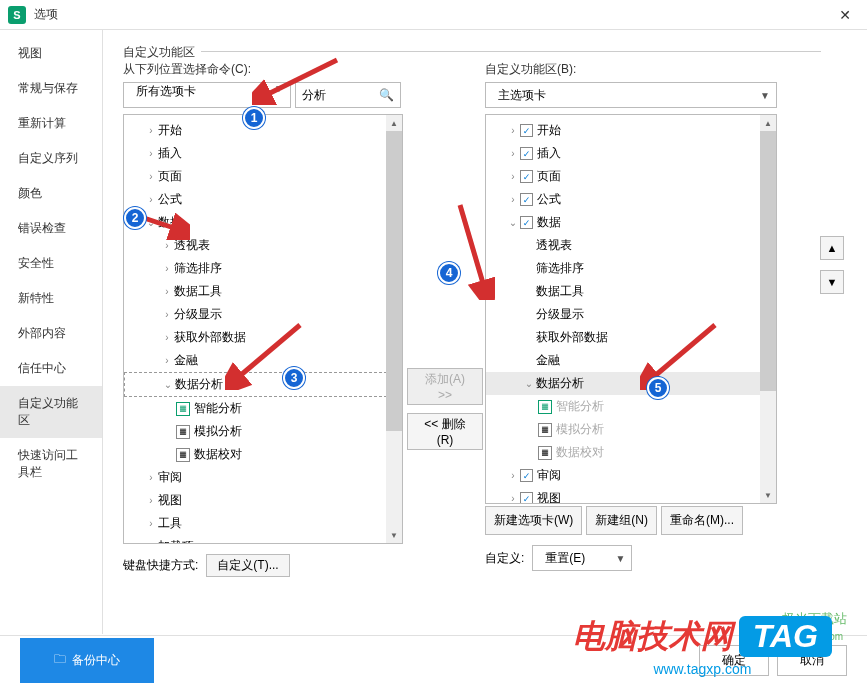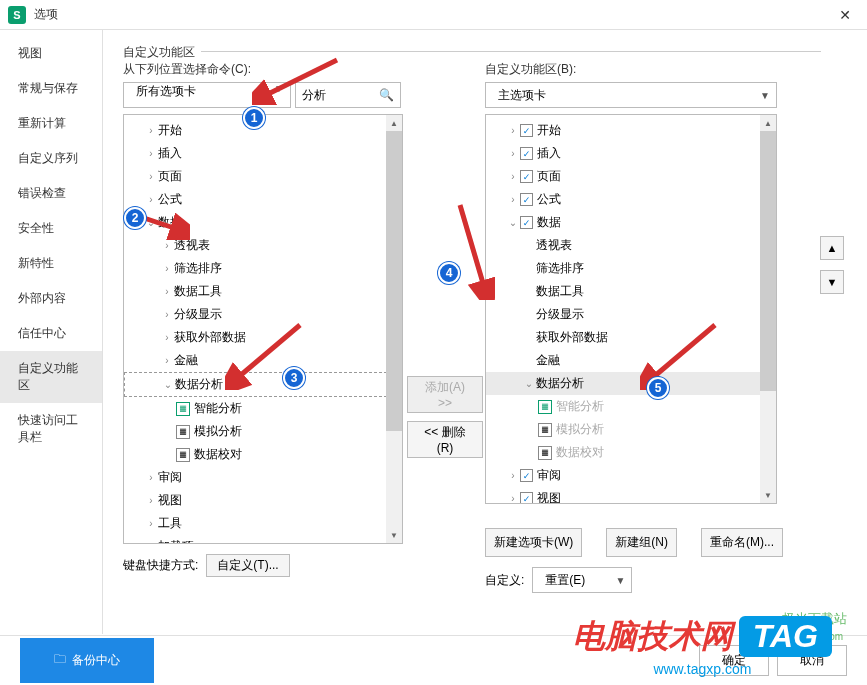--- a/index.html
+++ b/index.html
@@ -50,21 +50,21 @@
 .indent2 { padding-left: 36px; }
 .indent3 { padding-left: 52px; }
 .leaf-icon { width: 14px; height: 14px; display: inline-block; margin-right: 4px; border: 1px solid #888; font-size: 8px; text-align: center; line-height: 12px; }
 .leaf-icon.green { border-color: #0a9e6e; color: #0a9e6e; }
 .disabled-text { color: #aaa; }
 
 .btn { border: 1px solid #bbb; background: #f5f5f5; padding: 2px 10px; font-size: 12px; cursor: pointer; }
 .btn.disabled { color: #aaa; background: #eee; }
 .mid-btn { width: 76px; text-align: center; }
 
-.right-btns { margin-top: 24px; display: flex; gap: 24px; }
+.right-btns { margin-top: 2px; display: flex; gap: 4px; }
 .right-btns .btn { padding: 5px 8px; }
 
 .custom-row { margin-top: 10px; font-size: 12px; display: flex; align-items: center; gap: 8px; }
 
 .arrow-btn { width: 24px; height: 24px; border: 1px solid #bbb; background: #f5f5f5; display: flex; align-items: center; justify-content: center; font-size: 11px; cursor: pointer; }
 
 .scrollbar-v { position: absolute; right: 0; top: 0; width: 16px; height: 100%; background: #f0f0f0; }
 .scrollbar-thumb { background: #ccc; width: 100%; height: 120px; }
 .scrollbar-arrow { height: 16px; display: flex; align-items: center; justify-content: center; font-size: 8px; color: #666; }
 
@@ -92,20 +92,21 @@
   <div class="close-x">✕</div>
 </div>
 
 <div class="main-area">
 
   <div class="sidebar" id="sidebar">
       <div class="sidebar-item">视图</div>
       <div class="sidebar-item">常规与保存</div>
       <div class="sidebar-item">重新计算</div>
       <div class="sidebar-item">自定义序列</div>
+      <div class="sidebar-item">颜色</div>
       <div class="sidebar-item">错误检查</div>
       <div class="sidebar-item">安全性</div>
       <div class="sidebar-item">新特性</div>
       <div class="sidebar-item">外部内容</div>
       <div class="sidebar-item">信任中心</div>
       <div class="sidebar-item active">自定义功能区</div>
       <div class="sidebar-item">快速访问工具栏</div>
     </div>
 
   <div class="content">

